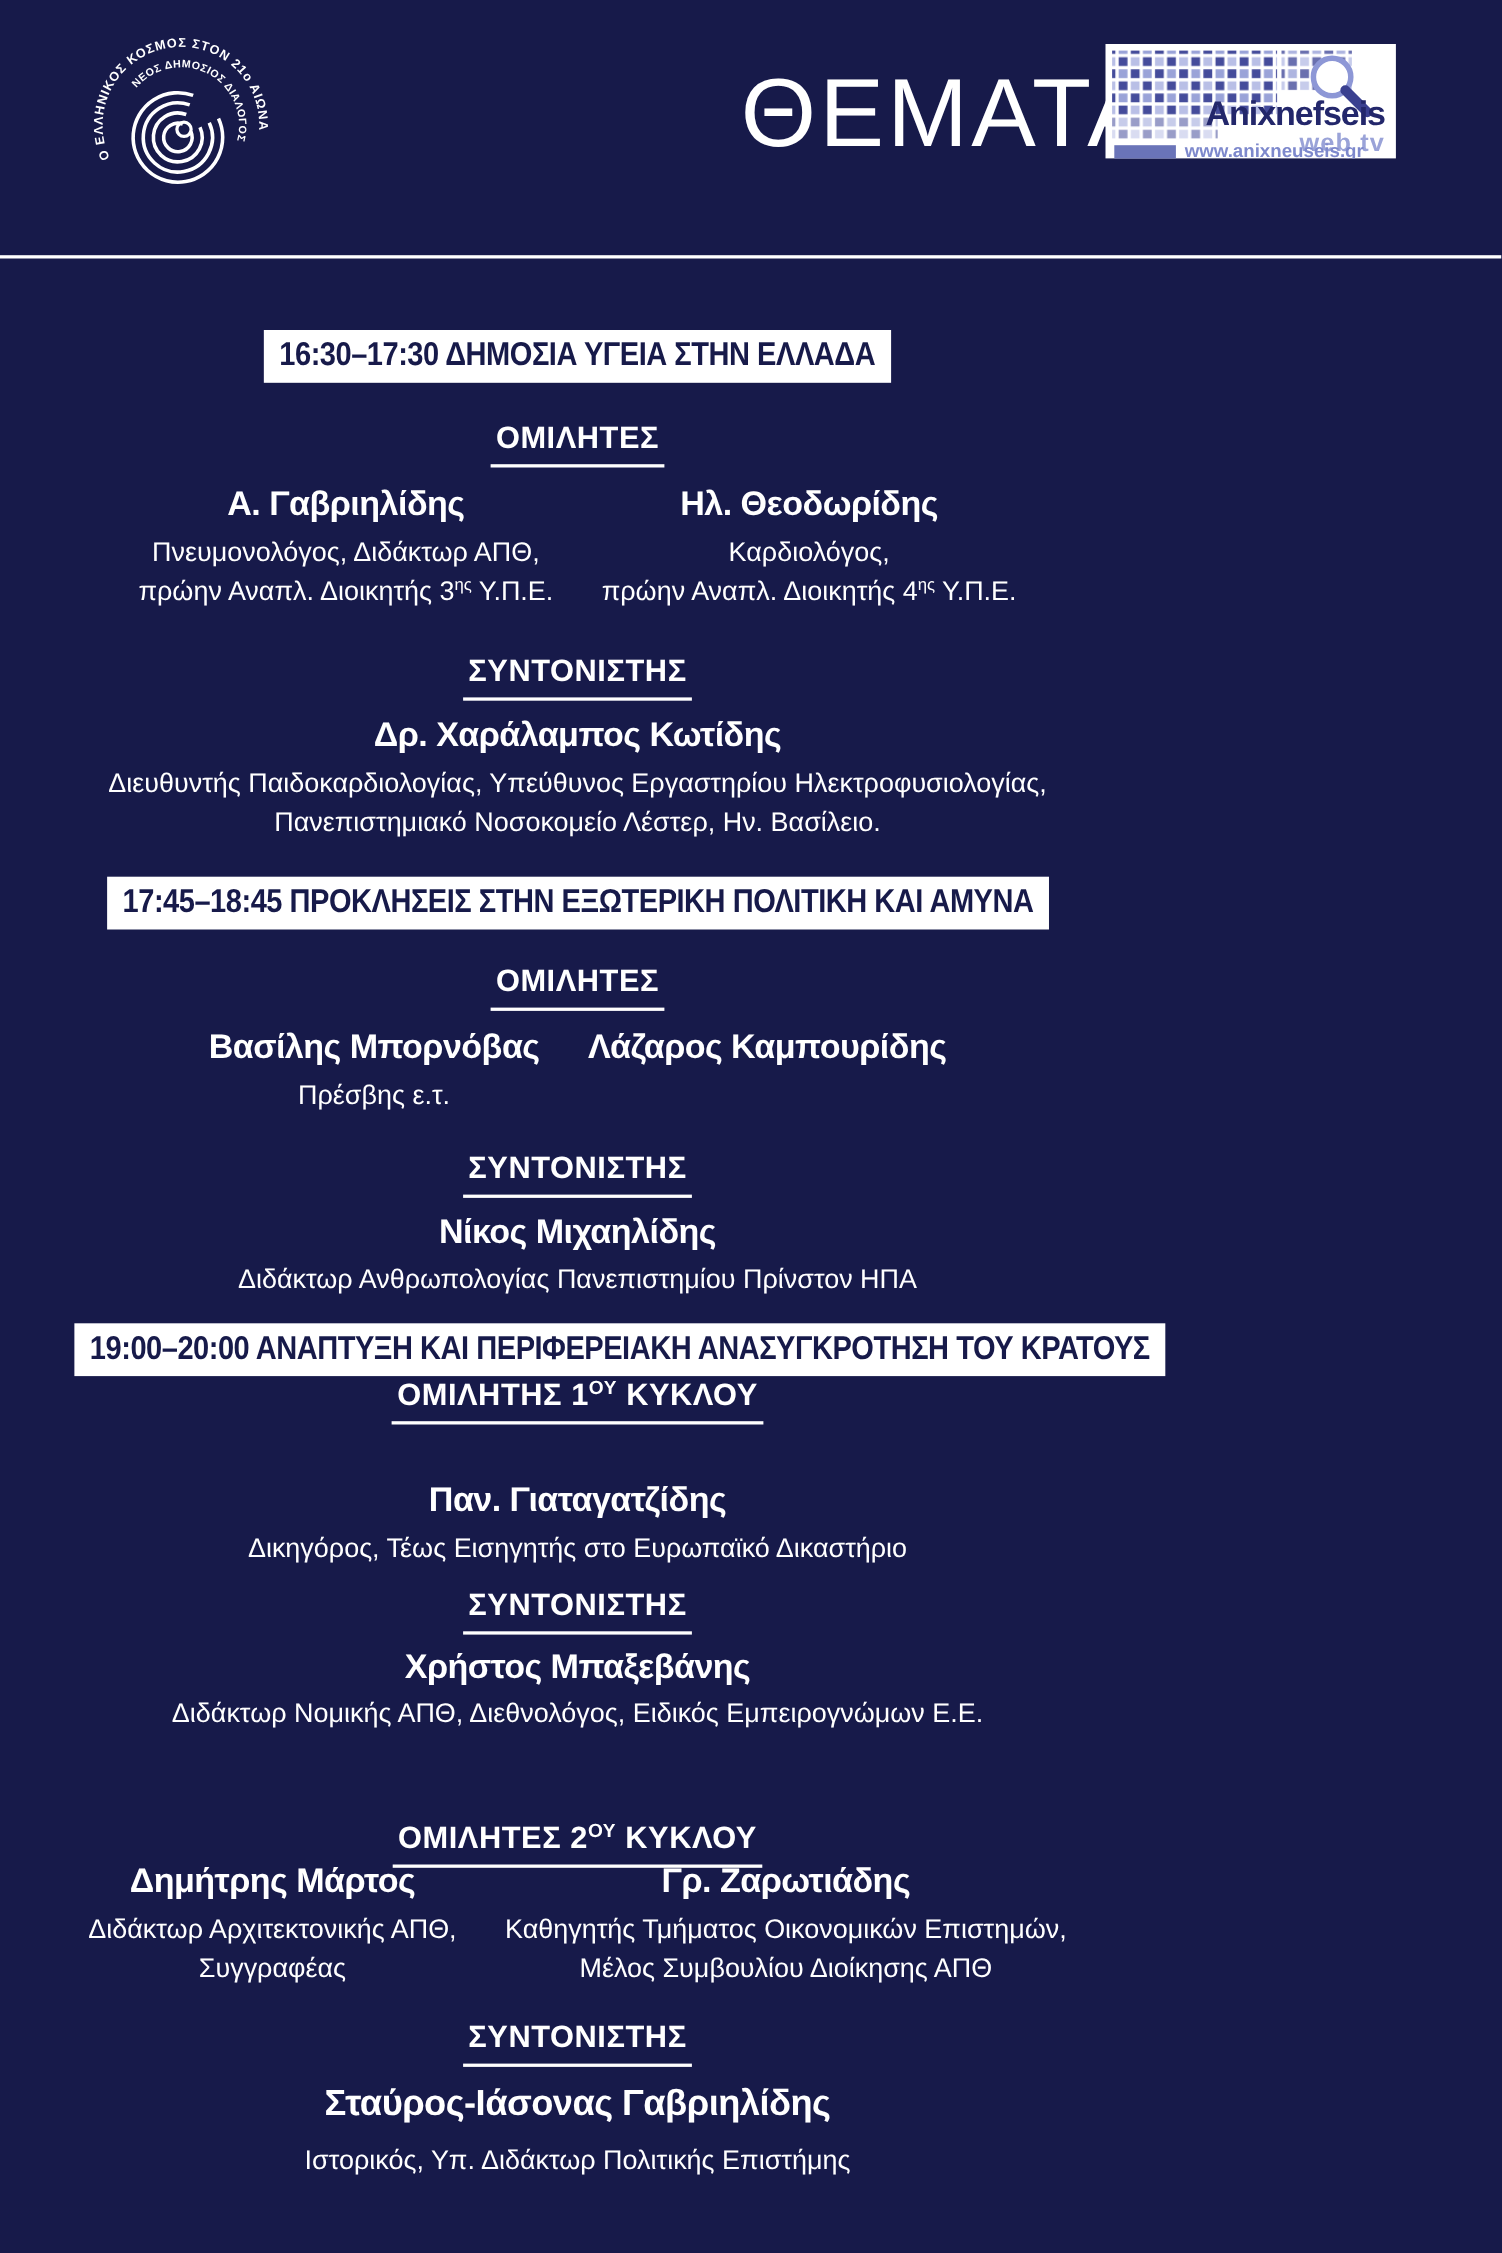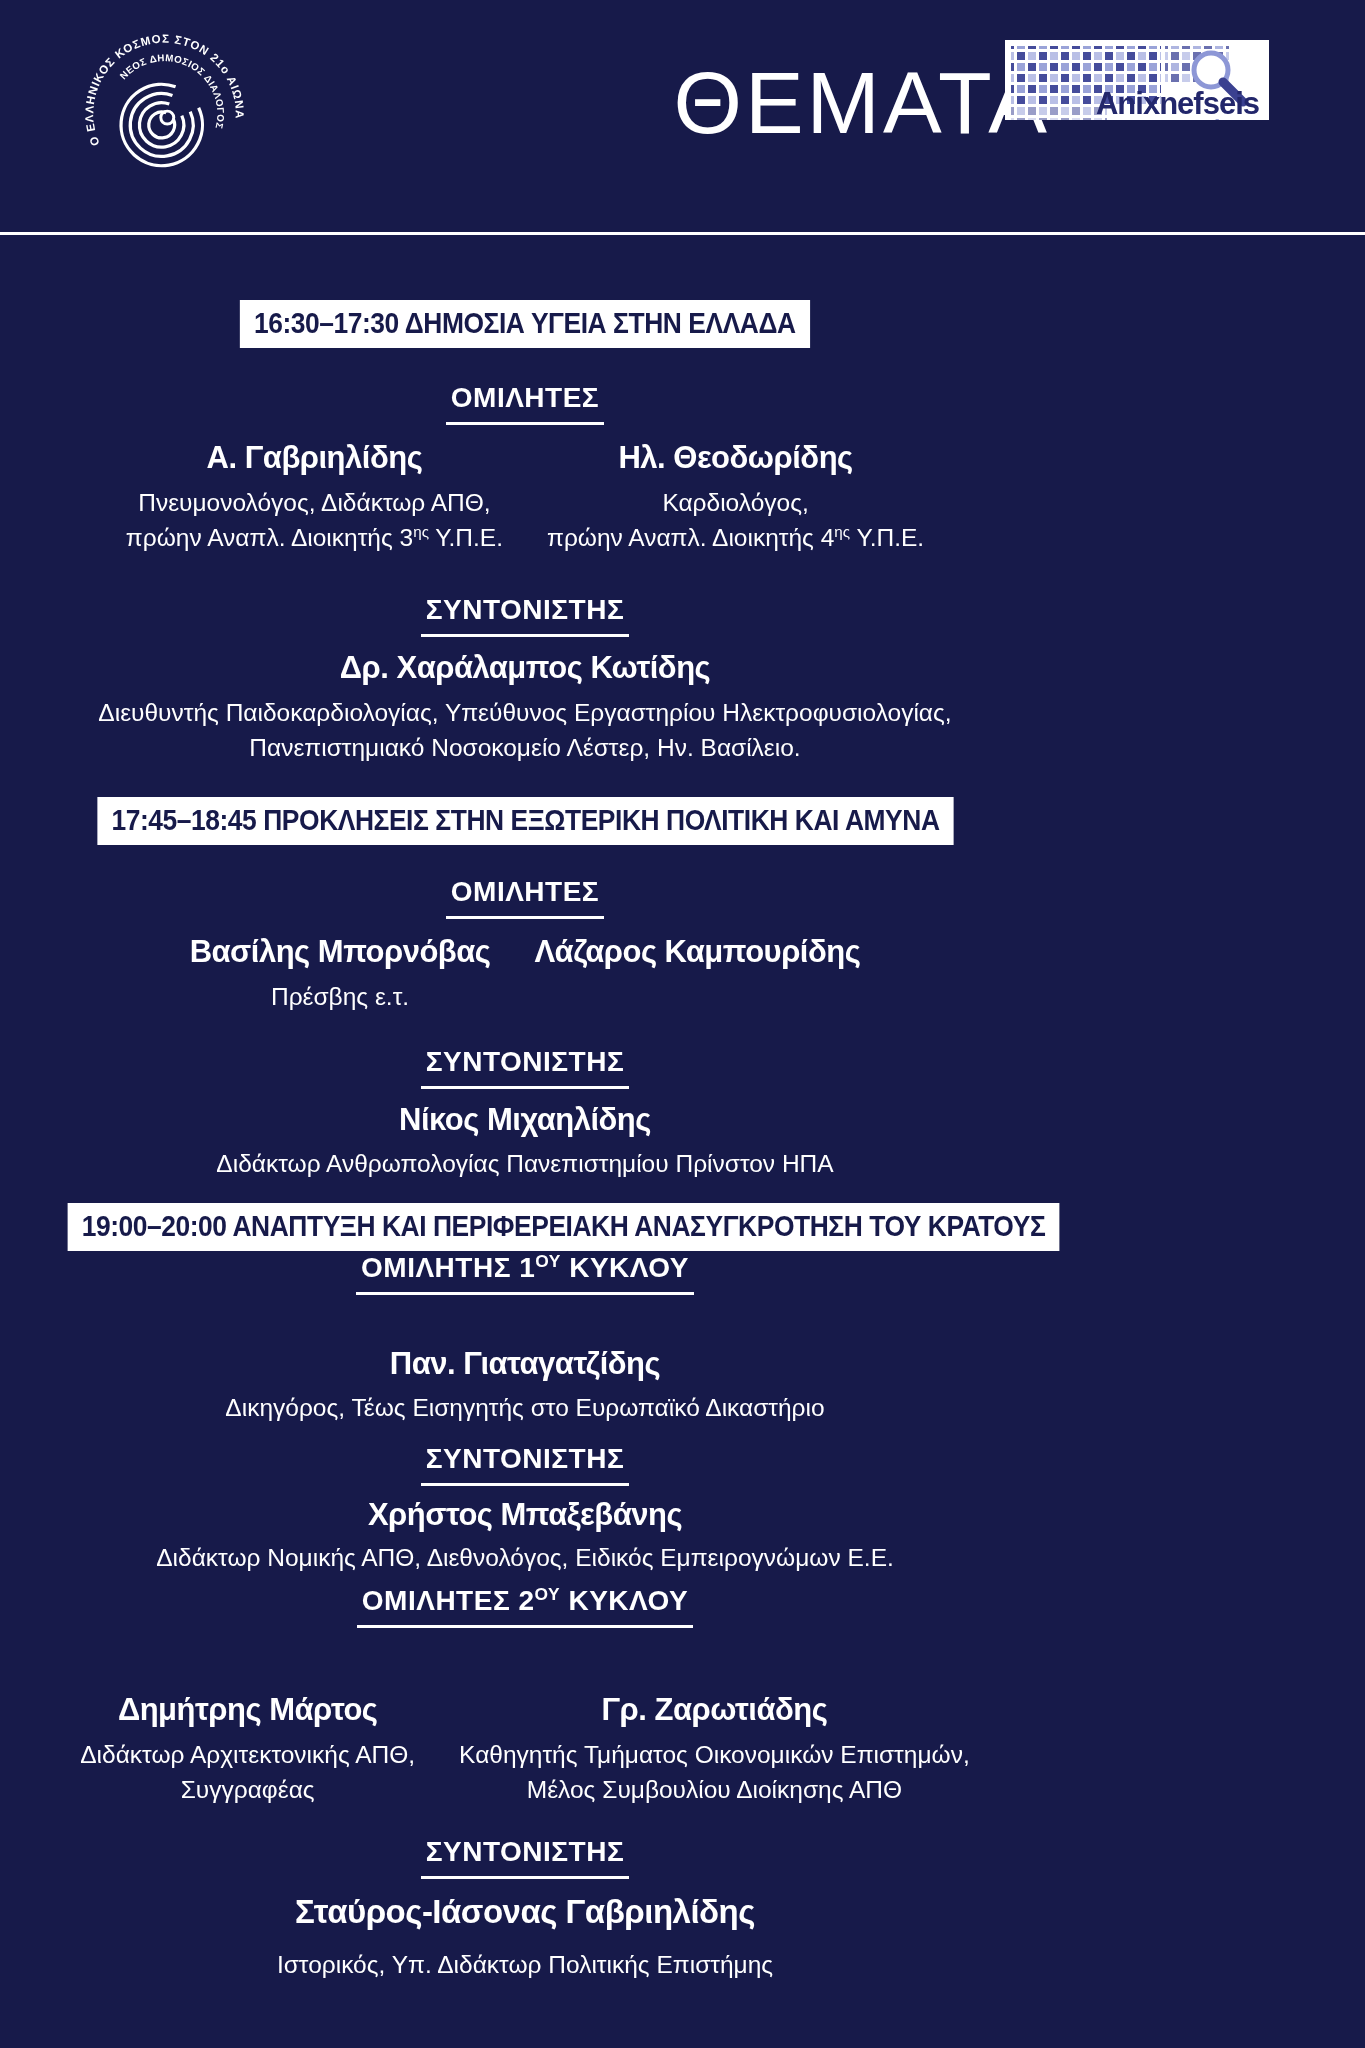--- a/index.html
+++ b/index.html
@@ -14,21 +14,21 @@
   
   .row { position:absolute; left:0; width:1050px; text-align:center; }
 
   
   .page-title {
     font-size:88px; font-weight:400; letter-spacing:3px; color:#fff; white-space:nowrap;
   }
   .rule { position:absolute; left:0; width:1365px; height:3px; background:#ffffff; }
 
   .anix-box {
-    position:absolute; left:1005px; top:40px; width:264px; height:80px;
+    position:absolute; left:1005px; top:40px; width:264px; height:104px;
     background:#ffffff; overflow:hidden;padding-left:45px;
   }
   .anix-brand  { position:absolute; right:10px; top:46px; font-size:31px; font-weight:bold; color:#23276b; letter-spacing:-1px; }
   .anix-sub    { position:absolute; right:10px; top:76px; font-size:23px; font-weight:bold; color:#9aa3d8; letter-spacing:1px; }
   .anix-urlbar { position:absolute; left:8px; top:92px; width:56px; height:13px; background:#6a74b8; }
   .anix-url    { position:absolute; left:72px; top:88px; font-size:17px; font-weight:bold; color:#7d88cc; }
 
   
   .banner {
     display:inline-block;
@@ -192,21 +192,21 @@
 <div class="row" style="top:1443px;">
   <span class="heading">ΣΥΝΤΟΝΙΣΤΗΣ</span>
 </div>
 <div class="row" style="top:1497px;">
   <span class="p-name">Χρήστος Μπαξεβάνης</span>
 </div>
 <div class="row" style="top:1541px;">
   <span class="role">Διδάκτωρ Νομικής ΑΠΘ, Διεθνολόγος, Ειδικός Εμπειρογνώμων Ε.Ε.</span>
 </div>
 
-<div class="row" style="top:1584px;">
+<div class="row" style="top:1654px;">
   <span class="heading"><span>ΟΜΙΛΗΤΕΣ 2</span><sup>ΟΥ</sup><span> ΚΥΚΛΟΥ</span></span>
 </div>
 
 <div class="cols" style="top:1692px;">
   <div class="col">
     <div class="p-name">Δημήτρης Μάρτος</div>
     <div class="role">Διδάκτωρ Αρχιτεκτονικής ΑΠΘ,</div>
     <div class="role">Συγγραφέας</div>
   </div>
   <div class="col">

